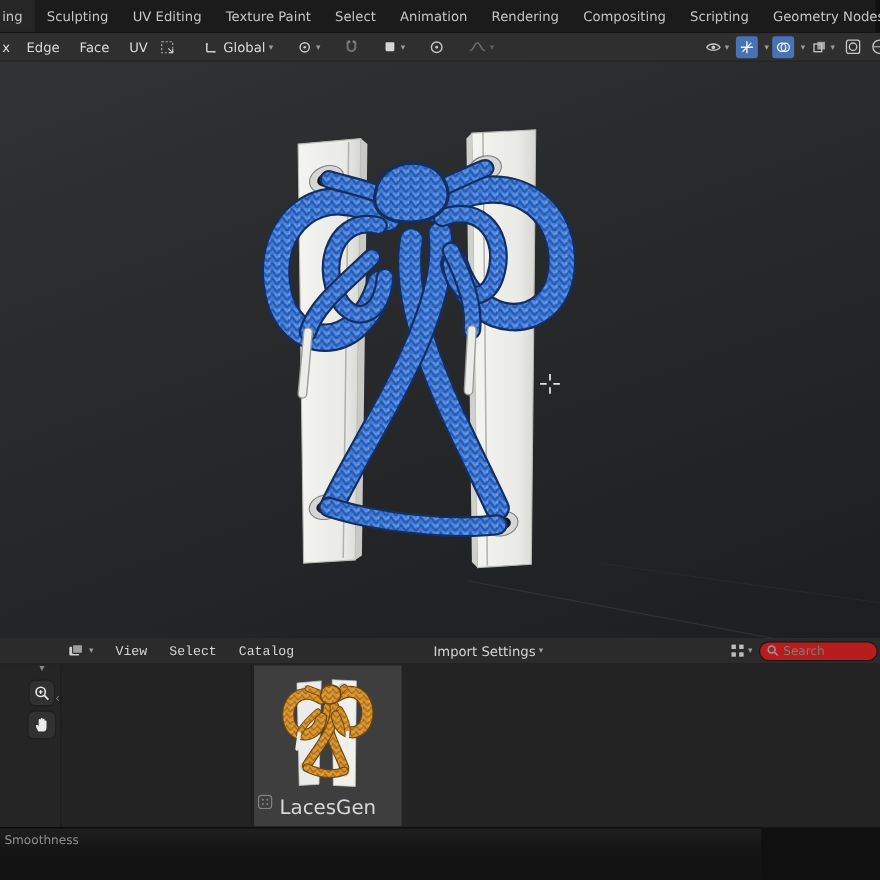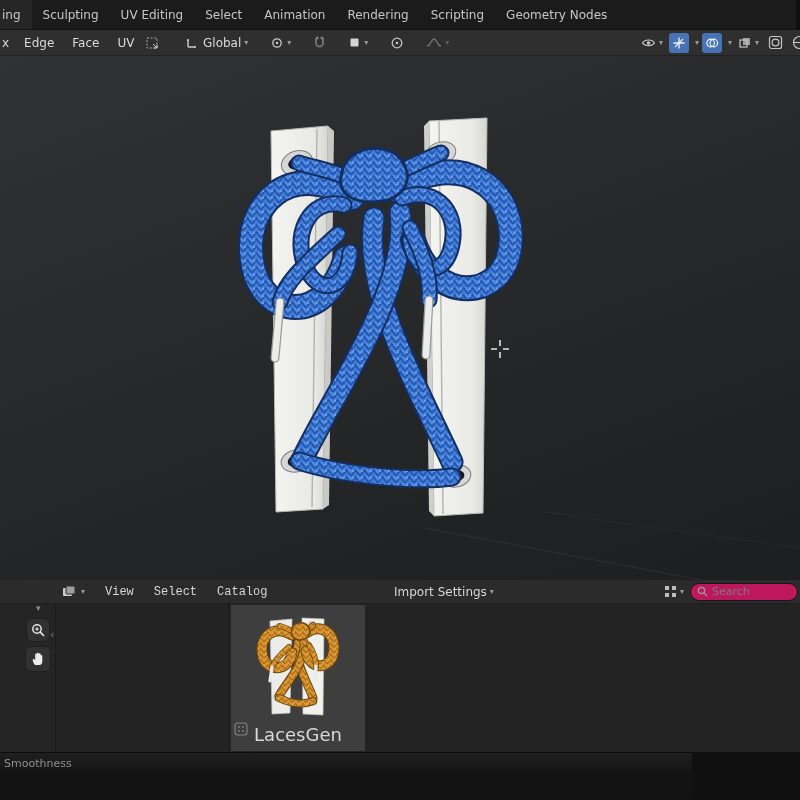--- a/index.html
+++ b/index.html
@@ -43,21 +43,21 @@
 
   
   .abrowser { left:0; top:580px; width:800px; height:172px; background:#232323; }
   .ab-header { position:absolute; left:0; top:0; width:800px; height:24px; background:#2b2b2b;
                border-bottom:1px solid #1e1e1e; display:flex; align-items:center; font-size:12px; }
   .editor-btn { display:flex; align-items:center; gap:2px; padding:0 4px; margin-left:58px; }
   .ab-menus { display:flex; align-items:center; gap:4px; margin-left:8px; }
   .ab-menu { padding:0 8px; color:#d6d6d6;font-family:Liberation Mono, monospace; }
   .import-settings { position:absolute; left:394px; display:flex; align-items:center; font-size:12px; color:#d6d6d6; }
   .ab-right { position:absolute; right:2px; display:flex; align-items:center; gap:6px; }
-  .searchbox { width:108px; height:18px; background:#be185d; border:1px solid #161616; border-radius:9px;
+  .searchbox { width:108px; height:18px; background:#b91c1c; border:1px solid #161616; border-radius:9px;
                display:flex; align-items:center; padding:0 6px; gap:4px; }
   .searchbox input { background:transparent; border:none; outline:none; color:#cfcfcf;
                      font-size:11px; width:70px; font-family:inherit; }
   .searchbox input::placeholder { color:#7c7c7c; }
 
   .ab-strip { position:absolute; left:0; top:24px; width:56px; height:148px; background:#252525;
               border-right:1px solid #1b1b1b; }
   .float-btn { position:absolute; background:#313131; border:1px solid #1f1f1f; border-radius:6px;
                display:flex; align-items:center; justify-content:center; }
   .strip-chev { position:absolute; left:36px; top:-1px; color:#8a8a8a; font-size:9px; }
@@ -92,23 +92,25 @@
   .status-text { position:absolute; left:4px; top:4px; font-size:11px; color:#8f8f8f; }
 </style>
 </head>
 <body>
 
 <div class="abs topbar">
   <div class="tabs">
     <div class="tab partial">ing</div>
     <div class="tab">Sculpting</div>
     <div class="tab">UV Editing</div>
+    <div class="tab">Texture Paint</div>
     <div class="tab">Select</div>
     <div class="tab">Animation</div>
     <div class="tab">Rendering</div>
+    <div class="tab">Compositing</div>
     <div class="tab">Scripting</div>
     <div class="tab">Geometry Nodes</div>
 
   </div>
 
 </div>
 
 <div class="abs vheader">
   <div class="vh-group">
     <div class="vmenu partial">x</div>

